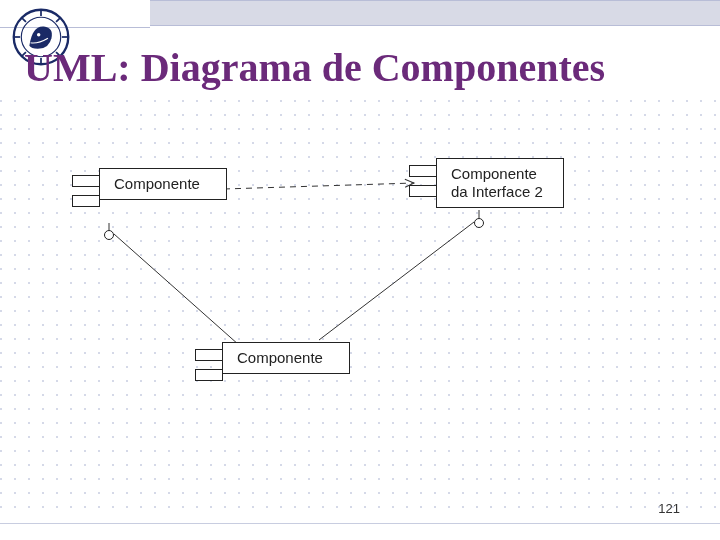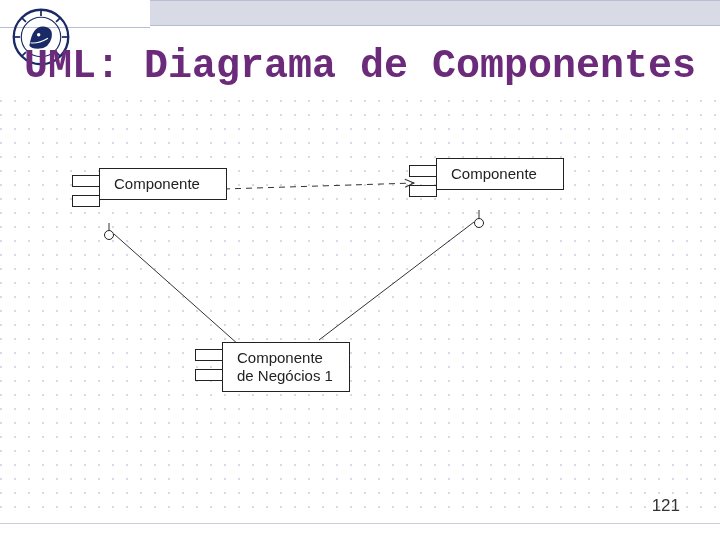--- a/index.html
+++ b/index.html
@@ -37,26 +37,26 @@
     top: 100px; left: 0; right: 0; bottom: 28px;
     background-image: radial-gradient(#d5d9e8 1px, transparent 1px);
     background-size: 14px 14px;
     background-position: 8px 8px;
   }
   .title {
     position: absolute;
     top: 44px; left: 24px;
     font-size: 40px;
     color: #6b2a7a;
-    font-family: Liberation Mono, monospace;
+    font-family: Liberation Serif, serif;
   }
   .page-num {
     position: absolute;
     right: 40px; bottom: 24px;
-    font-size: 17px;
+    font-size: 13px;
     color: #333;
   }
   .diagram {
     position: absolute;
     top: 150px; left: 44px; width: 560px; height: 290px;
   }
   .component {
     position: absolute;
     background: #fff;
     border: 1px solid #222;
@@ -140,28 +140,28 @@
     <div>Componente</div>
   </div>
   <div class="port" style="left:60px; top:80px;"></div>
 
   <div class="component" style="left:392px; top:8px; width:128px;">
     <div class="tabs">
       <div class="tab" style="top:6px;"></div>
       <div class="tab" style="top:26px;"></div>
     </div>
     <div>Componente</div>
+    <div>da Interface 2</div>
   </div>
   <div class="port" style="left:430px; top:68px;"></div>
 
   <div class="component" style="left:178px; top:192px; width:128px;">
     <div class="tabs">
       <div class="tab" style="top:6px;"></div>
       <div class="tab" style="top:26px;"></div>
     </div>
     <div>Componente</div>
-    <div>de Negócios 1</div>
   </div>
 
 </div>
 
 <div class="footer-line"></div>
 <div class="page-num">121</div>
 
 </body></html>

